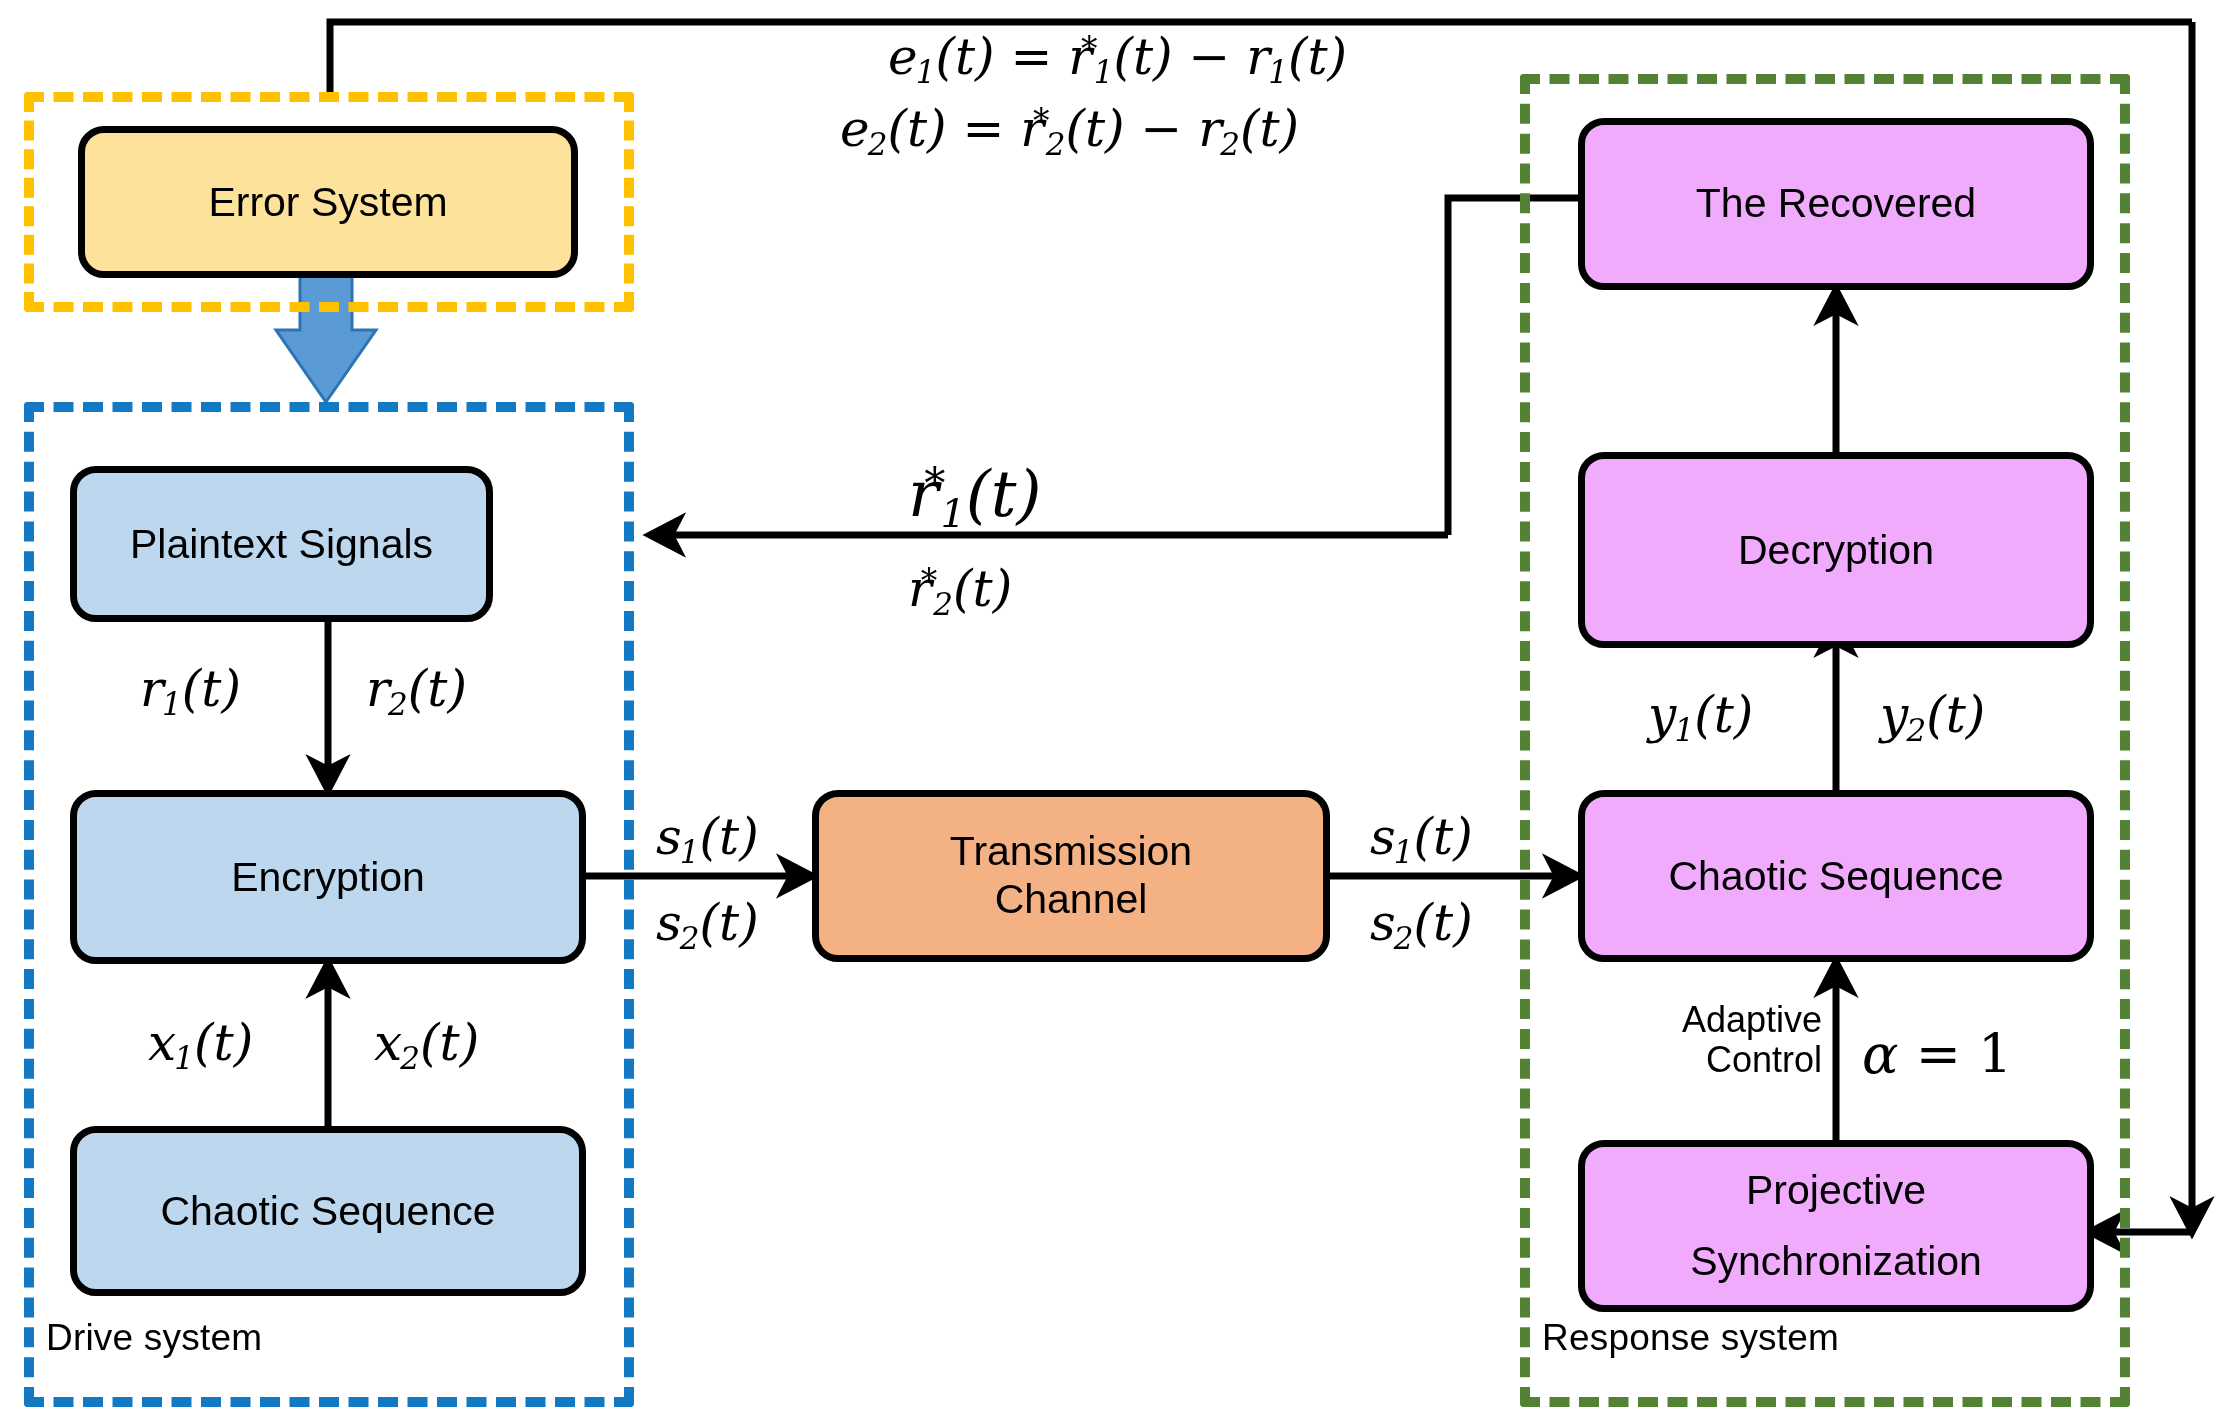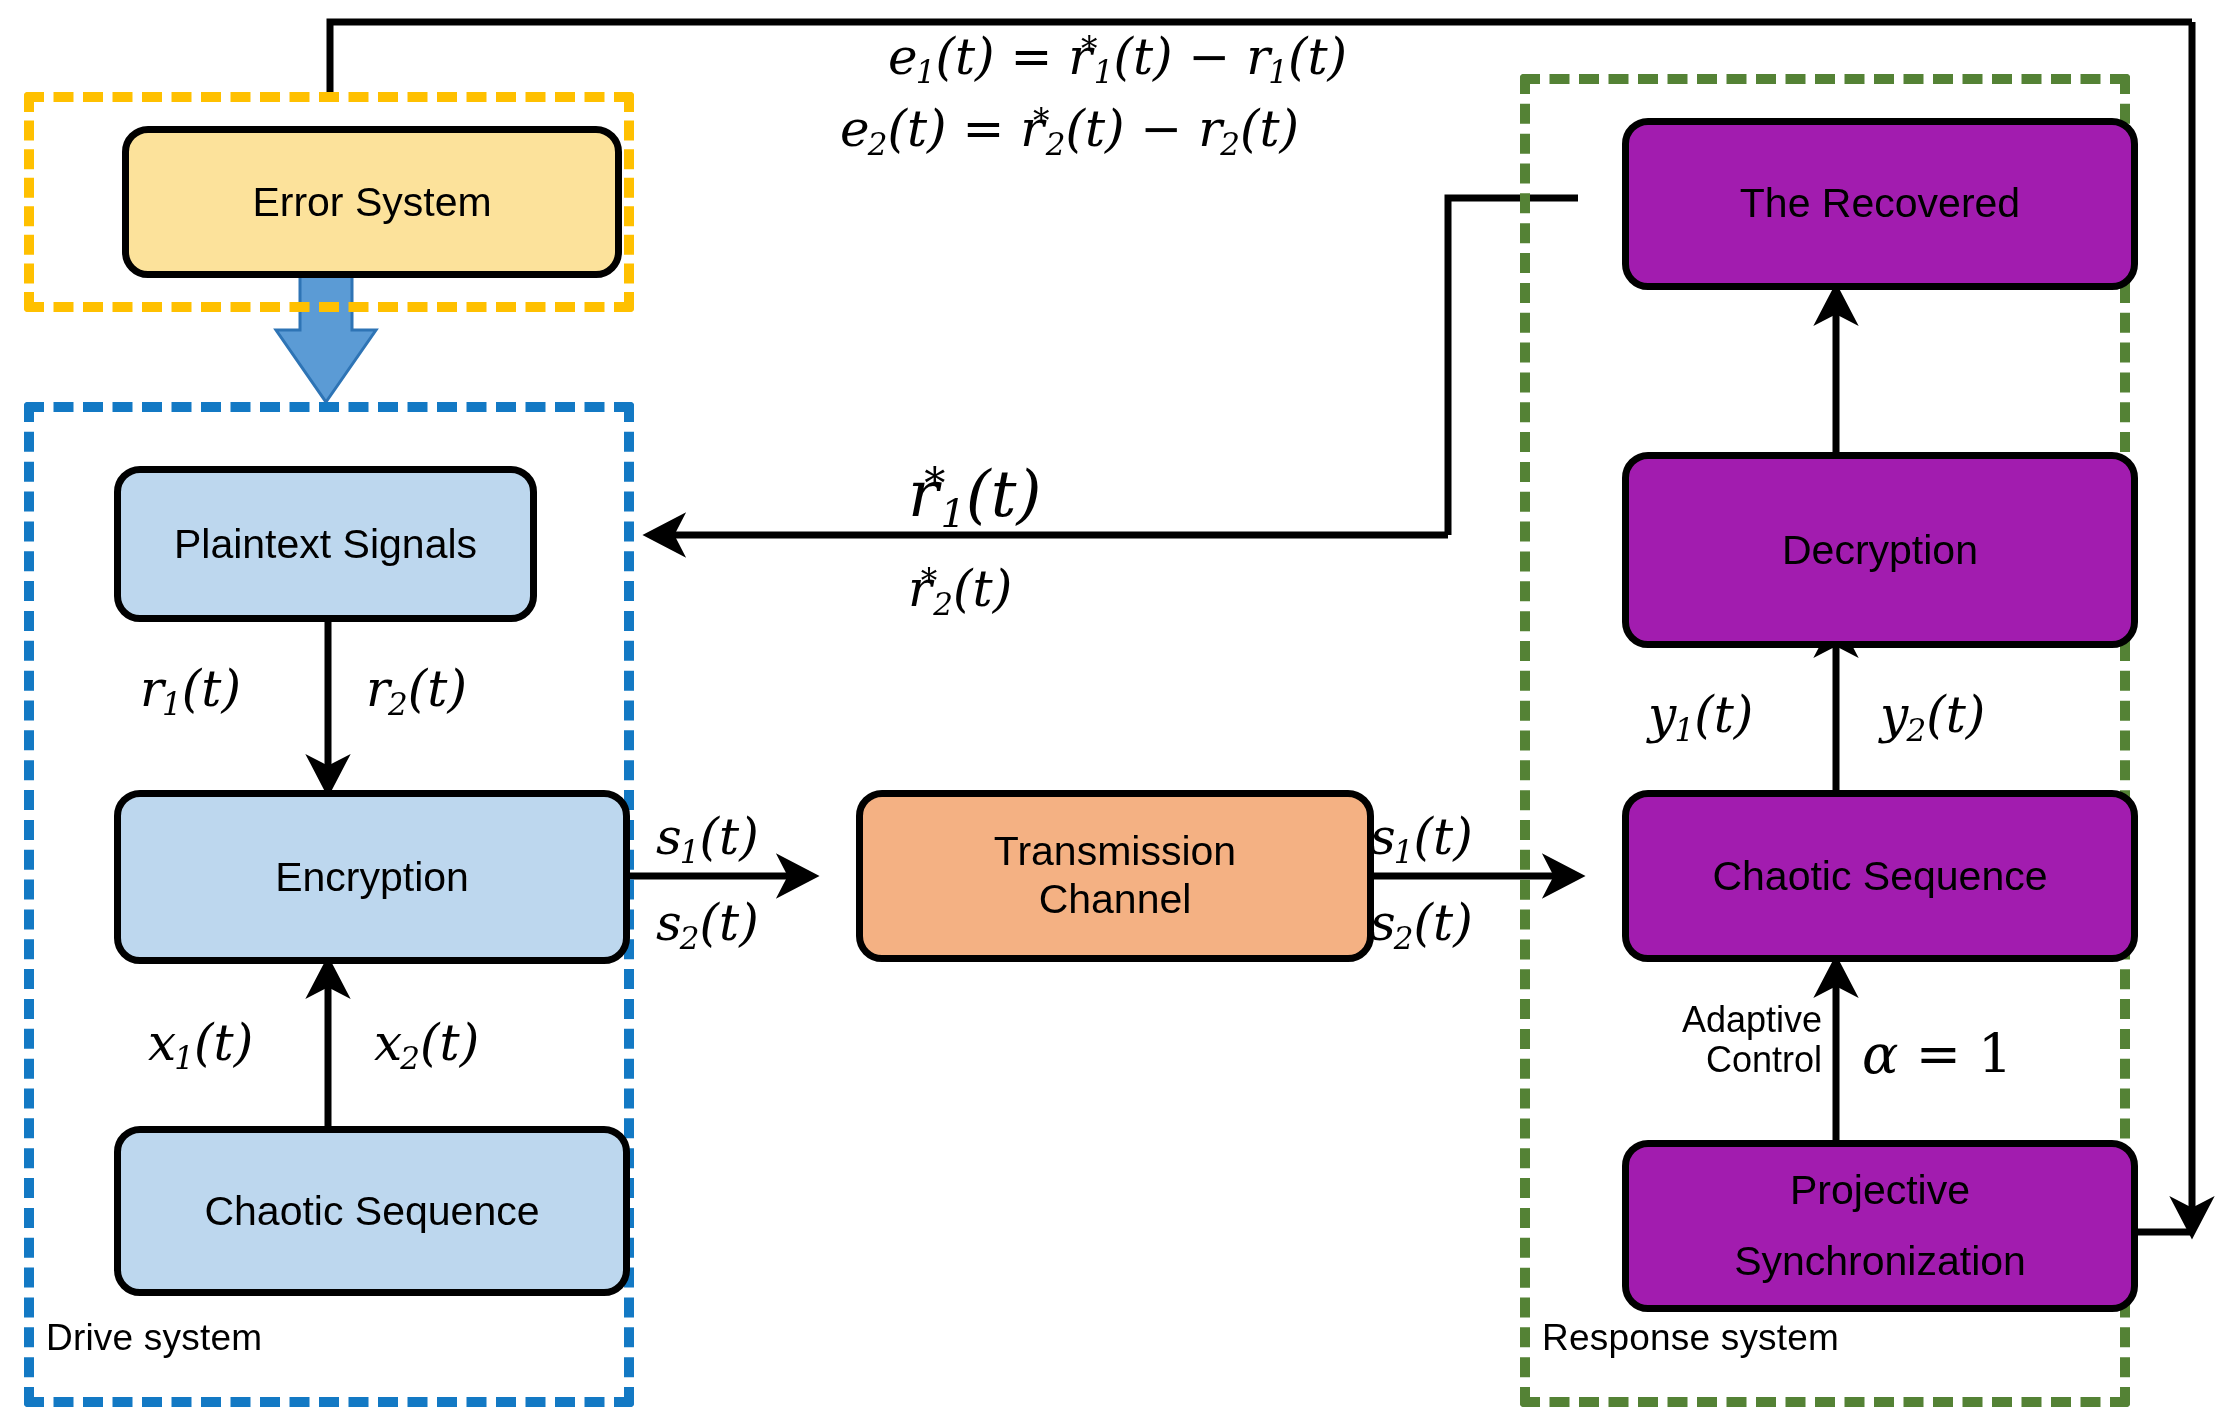--- a/index.html
+++ b/index.html
@@ -36,26 +36,25 @@
     border:7px solid #000;
     border-radius:26px;
     display:flex;
     align-items:center;
     justify-content:center;
     text-align:center;
     color:#000;
     font-size:41px;
     line-height:1.18;
     padding:2px 10px;
-    margin-left:44px;
   }
   .node.two-line{line-height:1.16;}
   .fill-yellow{background:#FCE29B;}
   .fill-blue  {background:#BDD7EE;}
-  .fill-green {background:#a21caf;}
+  .fill-green {background:#f0abfc;}
   .fill-orange{background:#F4B183;}
 
   
   .math{
     position:absolute;
     font-family:"DejaVu Serif", serif;
     font-style:italic;
     color:#000;
     white-space:nowrap;
     line-height:1;

